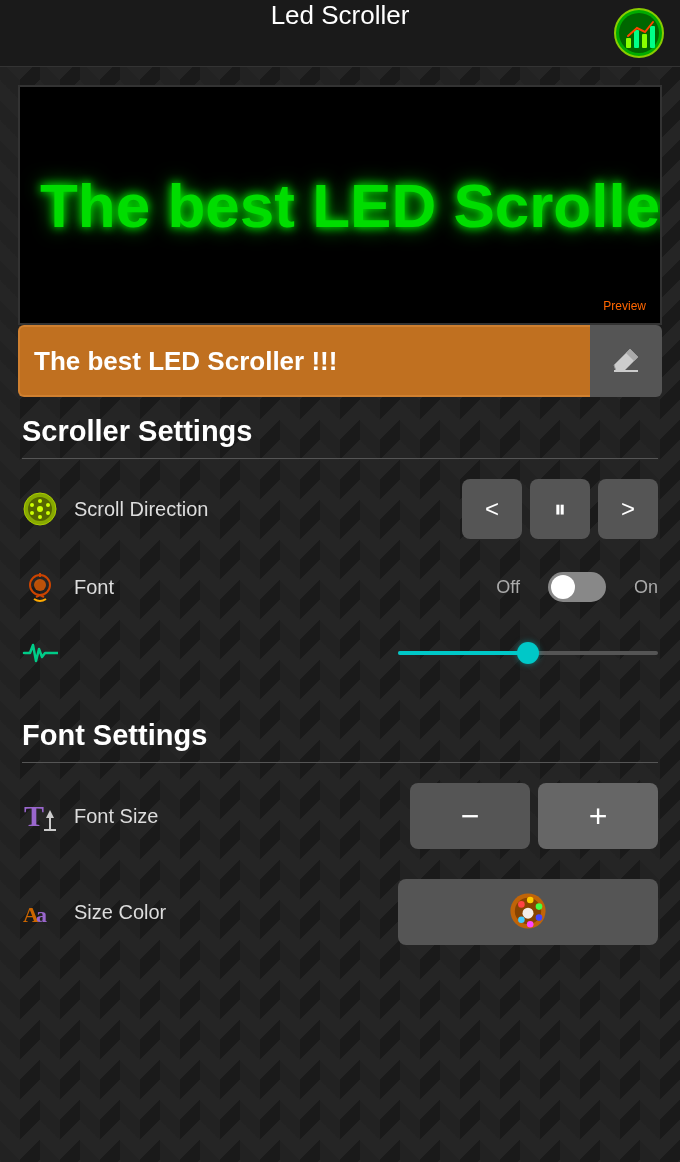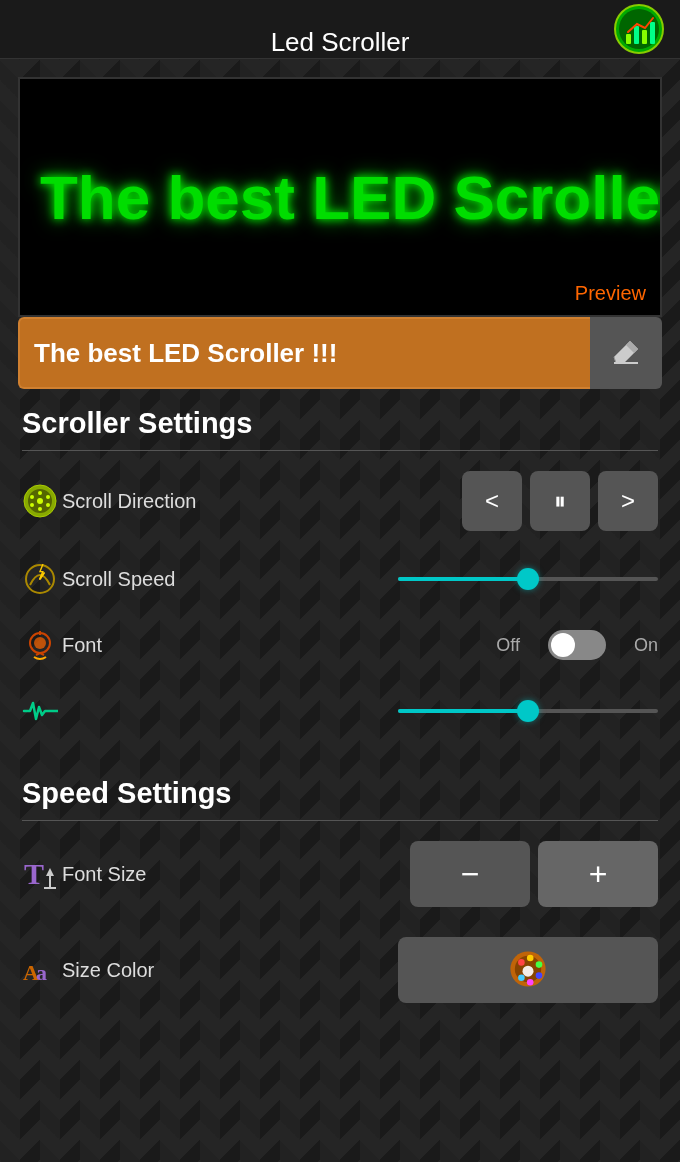--- a/index.html
+++ b/index.html
@@ -23,24 +23,24 @@
         linear-gradient(315deg, #1a1a1a 25%, transparent 25%),
         linear-gradient(45deg, #222 25%, transparent 25%);
       background-size: 40px 40px;
       background-color: #252525;
       z-index: -1;
     }
 
     
     .header {
       display: flex;
-      align-items: flex-end;
+      align-items: flex-start;
       justify-content: center;
       background: #1a1a1a;
-      height: 59px;
+      height: 67px;
       position: relative;
       border-bottom: 1px solid #333;
     }
     .header-title {
       font-size: 26px;
       color: #fff;
       font-weight: 400;
     }
     .header-icon {
       position: absolute;
@@ -73,21 +73,21 @@
       white-space: nowrap;
       padding: 0 20px;
       text-shadow: 0 0 10px #00ff00, 0 0 20px #00aa00;
       font-family: 'Arial Black', sans-serif;
     }
     .preview-label {
       position: absolute;
       bottom: 10px;
       right: 14px;
       color: #ff6600;
-      font-size: 20px;
+      font-size: 12px;
     }
 
     
     .input-bar {
       margin: 0 18px;
       display: flex;
       align-items: stretch;
       height: 72px;
     }
     .text-input-field {
@@ -140,21 +140,21 @@
     
     .setting-row {
       display: flex;
       align-items: center;
       justify-content: space-between;
       margin-bottom: 30px;
     }
     .setting-label {
       display: flex;
       align-items: center;
-      gap: 4px;
+      gap: 16px;
       font-size: 20px;
       color: #ddd;
     }
     .setting-icon {
       width: 36px;
       height: 36px;
       display: flex;
       align-items: center;
       justify-content: center;
     }
@@ -336,41 +336,20 @@
       </button>
       <button class="dir-btn">
         <span>⏸</span>
       </button>
       <button class="dir-btn">
         <span>&gt;</span>
       </button>
     </div>
   </div>
 
-  <div class="setting-row">
-    <div class="setting-label">
-      <div class="setting-icon">
-        <svg viewBox="0 0 36 36" width="36" height="36">
-
-          <circle cx="18" cy="18" r="14" fill="none" stroke="#aa8800" stroke-width="2"></circle>
-          <path d="M8 24 Q18 4 28 24" stroke="#aa8800" stroke-width="2" fill="none"></path>
-          <line x1="18" y1="18" x2="22" y2="12" stroke="#ffcc00" stroke-width="2" stroke-linecap="round"></line>
-
-          <path d="M24 8 L20 18 L24 18 L20 28" stroke="#ffcc00" stroke-width="2" fill="none" stroke-linecap="round" transform="translate(4,-2) scale(0.7)"></path>
-        </svg>
-      </div>
-      <span>Scroll Speed</span>
-    </div>
-    <div class="slider-container">
-      <div class="slider-track">
-        <div class="slider-fill" style="width:50%;"></div>
-        <div class="slider-thumb" style="left: calc(50% - 11px);"></div>
-      </div>
-    </div>
-  </div>
 
   <div class="setting-row">
     <div class="setting-label">
       <div class="setting-icon">
         <svg viewBox="0 0 36 36" width="36" height="36">
           <circle cx="18" cy="16" r="10" fill="none" stroke="#cc4400" stroke-width="2"></circle>
           <circle cx="18" cy="16" r="6" fill="#ff6600" opacity="0.7"></circle>
           <line x1="18" y1="4" x2="18" y2="8" stroke="#cc4400" stroke-width="2"></line>
           <line x1="14" y1="28" x2="18" y2="26" stroke="#cc4400" stroke-width="2"></line>
           <line x1="22" y1="28" x2="18" y2="26" stroke="#cc4400" stroke-width="2"></line>
@@ -400,21 +379,21 @@
     <div class="slider-container">
       <div class="slider-track">
         <div class="slider-fill" style="width:50%;"></div>
         <div class="slider-thumb" style="left: calc(50% - 11px);"></div>
       </div>
     </div>
   </div>
 </div>
 
 <div class="settings-container">
-  <div class="section-title">Speed Settings</div>
+  <div class="section-title">Font Settings</div>
   <div class="section-divider"></div>
 
   <div class="setting-row">
     <div class="setting-label">
       <div class="setting-icon">
         <svg viewBox="0 0 36 36" width="36" height="36">
 
           <text x="2" y="28" font-size="30" font-weight="bold" fill="#9966cc" font-family="serif">T</text>
           <line x1="28" y1="18" x2="28" y2="32" stroke="#ccc" stroke-width="2"></line>
           <line x1="22" y1="32" x2="34" y2="32" stroke="#ccc" stroke-width="2"></line>

